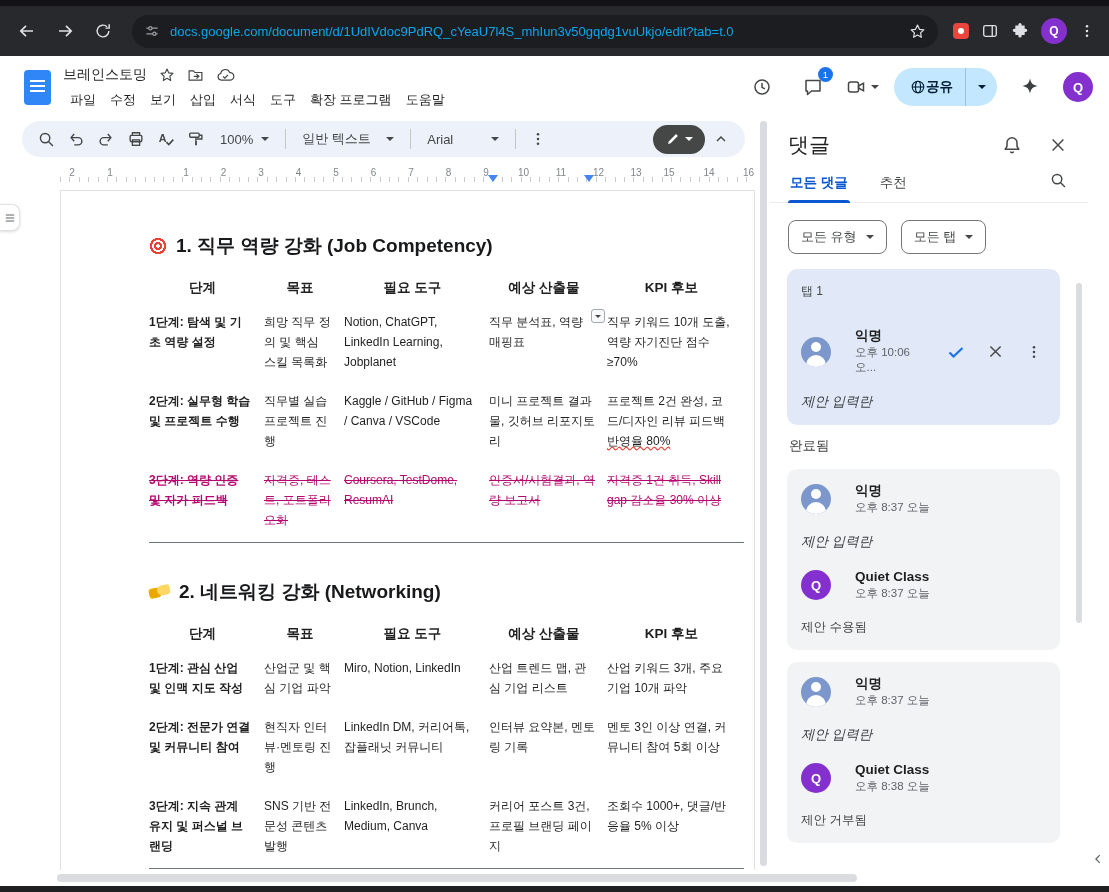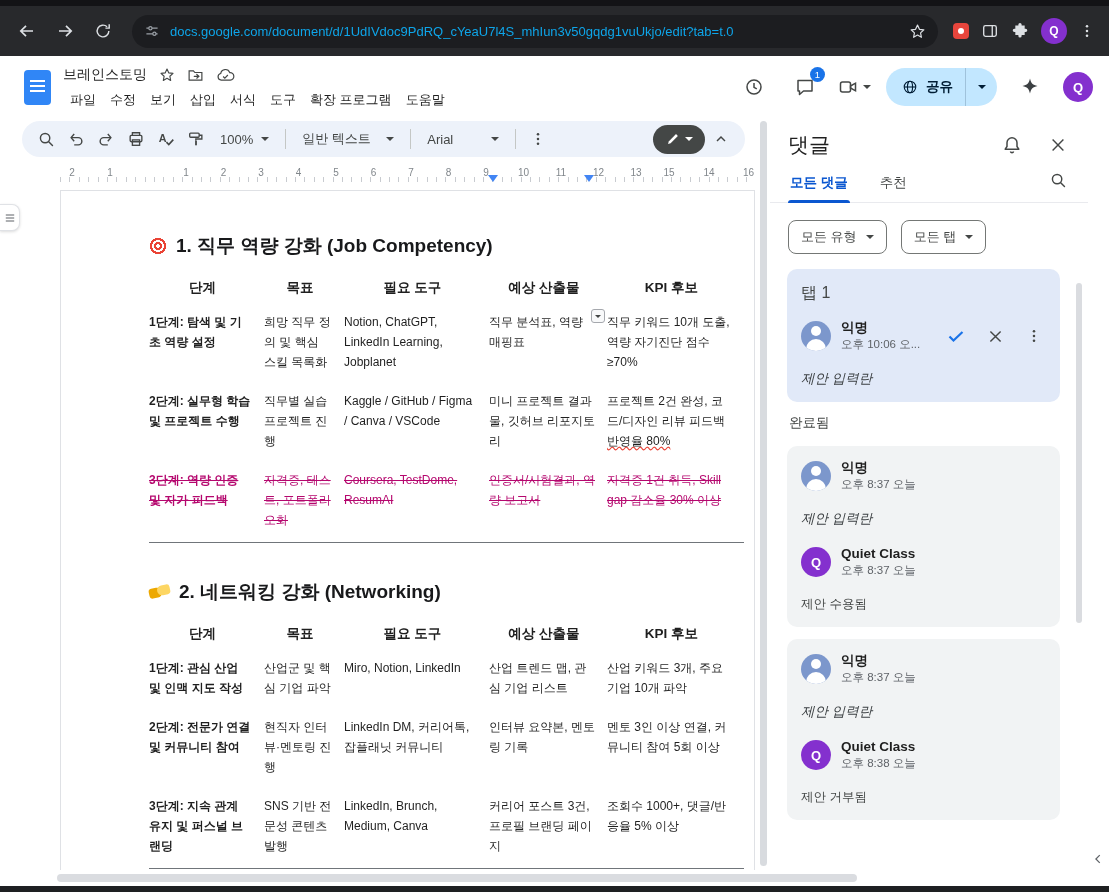--- a/index.html
+++ b/index.html
@@ -30,21 +30,21 @@
   .title-row{display:flex;align-items:center;gap:12px;height:24px;}
   .doc-title{font-size:14px;color:#1f1f1f;font-weight:400;}
   .title-icon{color:#444746;}
   .menu-row{display:flex;font-size:13px;color:#1f1f1f;}
   .menu-item{padding:2px 7px;border-radius:4px;}
   .header-right{margin-left:auto;display:flex;align-items:center;gap:15px;padding-right:16px;}
   .hdr-icon-btn{width:36px;height:36px;border-radius:50%;display:flex;align-items:center;justify-content:center;color:#444746;position:relative;}
   .badge{position:absolute;top:-2px;right:-2px;min-width:15px;height:15px;border-radius:8px;background:#1a73e8;color:#fff;font-size:9.5px;display:flex;align-items:center;justify-content:center;padding:0 3px;}
   .cam-group{display:flex;align-items:center;gap:5px;color:#444746;}
   .share-btn{height:38px;background:#c2e7ff;border-radius:19px;display:flex;align-items:center;color:#001d35;}
-  .share-main{display:flex;gap:8px;padding:0 12px 0 16px;align-items:center;font-size:13.5px;font-weight:600;height:100%;}
+  .share-main{display:flex;padding:0 12px 0 16px;align-items:center;font-size:13.5px;font-weight:600;height:100%;}
   .share-caret{width:32px;height:100%;display:flex;align-items:center;justify-content:center;border-left:1px solid rgba(0,29,53,.18);}
   .d-avatar{width:30px;height:30px;border-radius:50%;background:#8430ce;color:#fff;font-size:13px;font-weight:700;display:flex;align-items:center;justify-content:center;}
 
   
   .workspace{position:absolute;left:0;top:118px;width:1109px;height:768px;background:#fff;}
   .editor{position:absolute;left:0;top:0;width:758px;height:752px;overflow:hidden;}
 
   .toolbar{position:absolute;left:22px;top:3px;width:723px;height:36px;background:#edf2fa;border-radius:24px;display:flex;align-items:center;padding:0 10px;gap:2px;}
   .tb-btn{min-width:28px;height:28px;border-radius:4px;display:flex;align-items:center;justify-content:center;color:#444746;}
   .tb-divider{width:1px;height:20px;background:#c4c7c5;margin:0 6px;}
@@ -95,22 +95,22 @@
   .cm-tab{font-size:13.5px;padding:8px 2px 10px;color:#444746;position:relative;}
   .cm-tab.active{color:#0b57d0;font-weight:600;}
   .cm-tab.active::after{content:'';position:absolute;left:0;right:0;bottom:-1px;height:3px;background:#0b57d0;border-radius:3px 3px 0 0;}
   .cm-search{margin-left:auto;margin-bottom:7px;}
   .cm-filters{display:flex;gap:14px;padding:17px 18px 13px;}
   .chip{display:flex;align-items:center;gap:9px;border:1px solid #747775;border-radius:8px;padding:7px 12px;font-size:13px;color:#444746;}
   .cm-list{padding:2px 28px 0 17px;}
   .card{border-radius:10px;padding:14px;margin-bottom:12px;}
   .card-active{background:#e1e9f8;}
   .card-resolved{background:#f1f3f4;}
-  .card-context{font-size:16px;color:#444746;margin-bottom:16px;}
-  .author-row{display:flex;align-items:center;gap:10px;}
+  .card-context{font-size:12px;color:#444746;margin-bottom:28px;}
+  .author-row{display:flex;align-items:center;gap:24px;}
   .avatar{width:30px;height:30px;border-radius:50%;flex:0 0 auto;}
   .avatar-anon{background:#7c97cc;position:relative;overflow:hidden;}
   .avatar-anon::before{content:'';position:absolute;top:5px;left:50%;transform:translateX(-50%);width:10px;height:10px;border-radius:50%;background:#fff;}
   .avatar-anon::after{content:'';position:absolute;top:18px;left:50%;transform:translateX(-50%);width:20px;height:14px;border-radius:10px 10px 0 0;background:#fff;}
   .avatar-q{background:#8430ce;color:#fff;display:flex;align-items:center;justify-content:center;font-size:13px;font-weight:700;}
   .author-name{font-size:13.5px;font-weight:700;color:#1f1f1f;line-height:16px;}
   .author-time{font-size:11.5px;color:#5f6368;margin-top:1px;}
   .card-actions{margin-left:auto;display:flex;gap:15px;align-items:center;}
   .placeholder{font-style:italic;font-size:13.5px;color:#3c4043;margin-top:18px;}
   .reply-row{margin-top:18px;}

